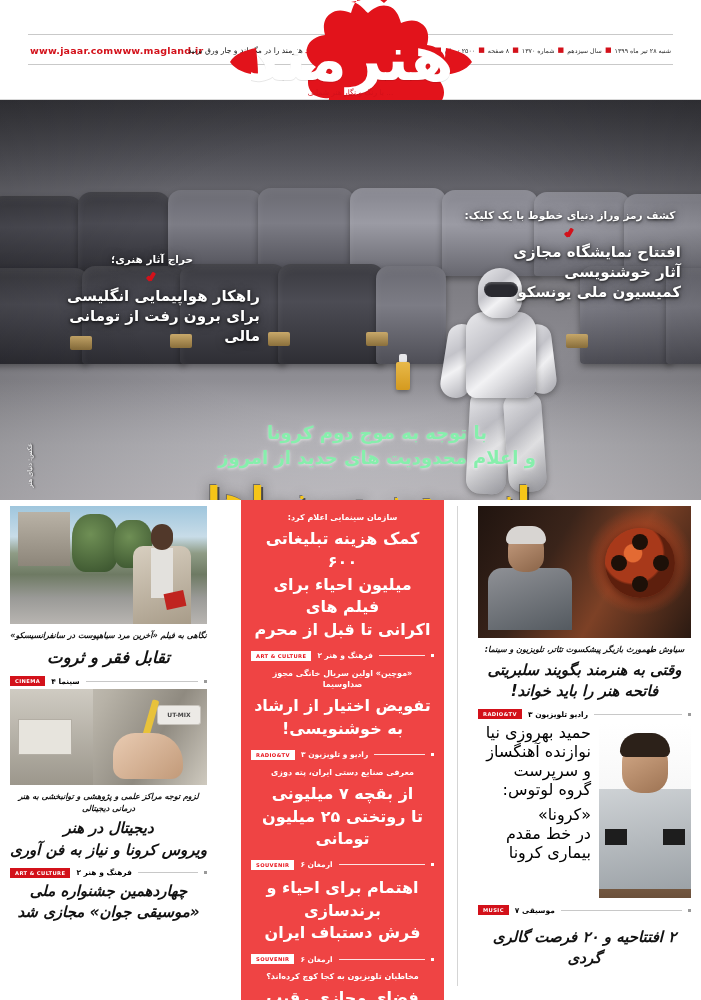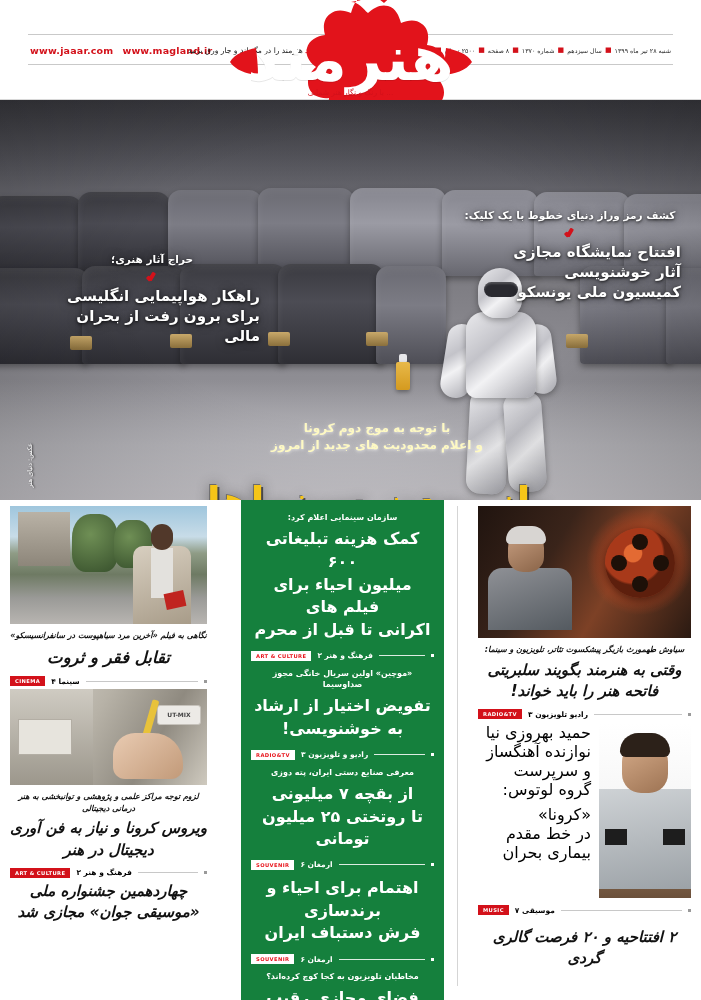--- a/index.html
+++ b/index.html
@@ -27,21 +27,21 @@
   .masthead-rule-top {
     position: absolute; left: 28px; right: 28px; top: 34px;
     height: 1px; background: #c9c9c9;
   }
   .masthead-rule-bot {
     position: absolute; left: 28px; right: 28px; top: 64px;
     height: 1px; background: #c9c9c9;
   }
   .sites {
     position: absolute; left: 30px; top: 45px;
-    display: flex; align-items: center; gap: 9px;
+    display: flex; align-items: center; 
     direction: ltr;
   }
   .site-url {
     color: #d3111a; font-weight: bold; font-size: 9.5px;
     letter-spacing: .2px;
   }
   .tagline-left {
     position: absolute; left: 188px; top: 46px;
     font-size: 7.6px; color: #111; direction: rtl;
     white-space: nowrap;
@@ -178,21 +178,21 @@
   }
   .check::before { width: 4px; height: 9px; left: 4px; top: 2px; transform: rotate(30deg); }
   .check::after  { width: 4px; height: 5px; left: 1px; top: 6px; transform: rotate(-42deg); }
 
   .teaser-left  { left: 44px;  top: 152px; width: 216px; }
   .teaser-right { right: 20px; top: 108px; width: 222px; }
 
   .hero-kicker-red {
     position: absolute; right: 108px; top: 320px; width: 432px;
     text-align: center; direction: rtl;
-    color: #fef9c3; font-weight: bold; font-size: 12px; line-height: 1.4;
+    color: #86efac; font-weight: bold; font-size: 18px; line-height: 1.4;
     text-shadow: 0 1px 3px rgba(255,255,255,.55), 0 0 8px rgba(255,255,255,.35);
   }
   .hero-headline {
     position: absolute; right: 64px; top: 378px; width: 520px;
     text-align: center; direction: rtl;
     color: #f5c518; font-weight: bold; font-size: 41px; line-height: 1.18;
     letter-spacing: -.5px;
     text-shadow: 2px 2px 0 rgba(0,0,0,.55), -1px -1px 0 rgba(0,0,0,.35), 0 0 14px rgba(0,0,0,.45);
   }
   .photo-credit {
@@ -218,21 +218,21 @@
 
   .col-divider {
     position: absolute; top: 6px; bottom: 14px; width: 1px;
     background: #d5d5d5;
   }
   .div-a { right: 243px; }
   .div-b { right: 458px; }
 
   
   .red-panel {
-    background: #15803d; color: #fff;
+    background: #ef4444; color: #fff;
     padding: 8px 10px 0;
     display: flex; flex-direction: column; gap: 0;
     height: 100%;
   }
   .red-item { padding: 4px 2px 2px; }
   .red-item .kicker {
     direction: rtl; text-align: center;
     font-size: 8px; font-weight: bold; margin-bottom: 5px;
     line-height: 1.4;
   }
@@ -496,21 +496,21 @@
 
       <div class="hero-vignette"></div>
     </div>
 
     <div class="teaser teaser-left">
       <div class="kicker">
         <span>حراج آثار هنری؛</span>
         <span class="check"></span>
       </div>
       <div class="body">راهکار هواپیمایی انگلیسی</div>
-      <div class="body">برای برون رفت از بحران مالی</div>
+      <div class="body">برای برون رفت از تومانی مالی</div>
     </div>
 
     <div class="teaser teaser-right">
       <div class="kicker">
         <span>کشف رمز وراز دنیای خطوط با یک کلیک:</span>
         <span class="check"></span>
       </div>
       <div class="body">افتتاح نمایشگاه مجازی</div>
       <div class="body">آثار خوشنویسی</div>
       <div class="body">کمیسیون ملی یونسکو</div>
@@ -561,22 +561,22 @@
         <div class="ph-art">
           <div class="art-panelL"></div>
           <div class="art-box"></div>
           <div class="art-tube">UT-MIX</div>
           <div class="art-brush"></div>
           <div class="art-hand"></div>
         </div>
       </div>
       <div class="article">
         <div class="kicker">لزوم توجه مراکز علمی و پژوهشی و توانبخشی به هنر درمانی دیجیتالی</div>
+        <div class="title sm">دیجیتال در هنر</div>
         <div class="title sm">ویروس کرونا و نیاز به فن آوری</div>
-        <div class="title sm">دیجیتال در هنر</div>
       </div>
       <div class="tagbar">
         <span class="en">ART &amp; CULTURE</span>
         <span class="fa">فرهنگ و هنر ۲</span>
         <span class="line"></span>
         <span class="dot"></span>
       </div>
 
       <div class="article" style="">
         <div class="title sm">چهاردهمین جشنواره ملی</div>
@@ -670,21 +670,21 @@
         <span class="fa">رادیو تلویزیون ۳</span>
         <span class="line"></span>
         <span class="dot"></span>
       </div>
 
       <div style="display:flex; flex-direction:row-reverse; gap:8px; align-items:flex-start; margin-top:4px;">
         <div style="flex:1;">
           <div class="kicker">حمید بهروزی نیا نوازنده آهنگساز و سرپرست گروه لوتوس:</div>
           <div class="title sm" style="margin-top:6px;">«کرونا»</div>
           <div class="title sm">در خط مقدم</div>
-          <div class="title sm">بیماری بحران</div>
+          <div class="title sm">بیماری کرونا</div>
         </div>
         <div class="thumb h4" style="width:92px; flex:none; margin-bottom:0;">
           <div class="ph-music">
             <div class="mu-chair"></div>
             <div class="mu-body"></div>
             <div class="mu-armband" style="left:6px;"></div>
             <div class="mu-armband" style="right:6px;"></div>
             <div class="mu-head"></div>
             <div class="mu-hair"></div>
           </div>

